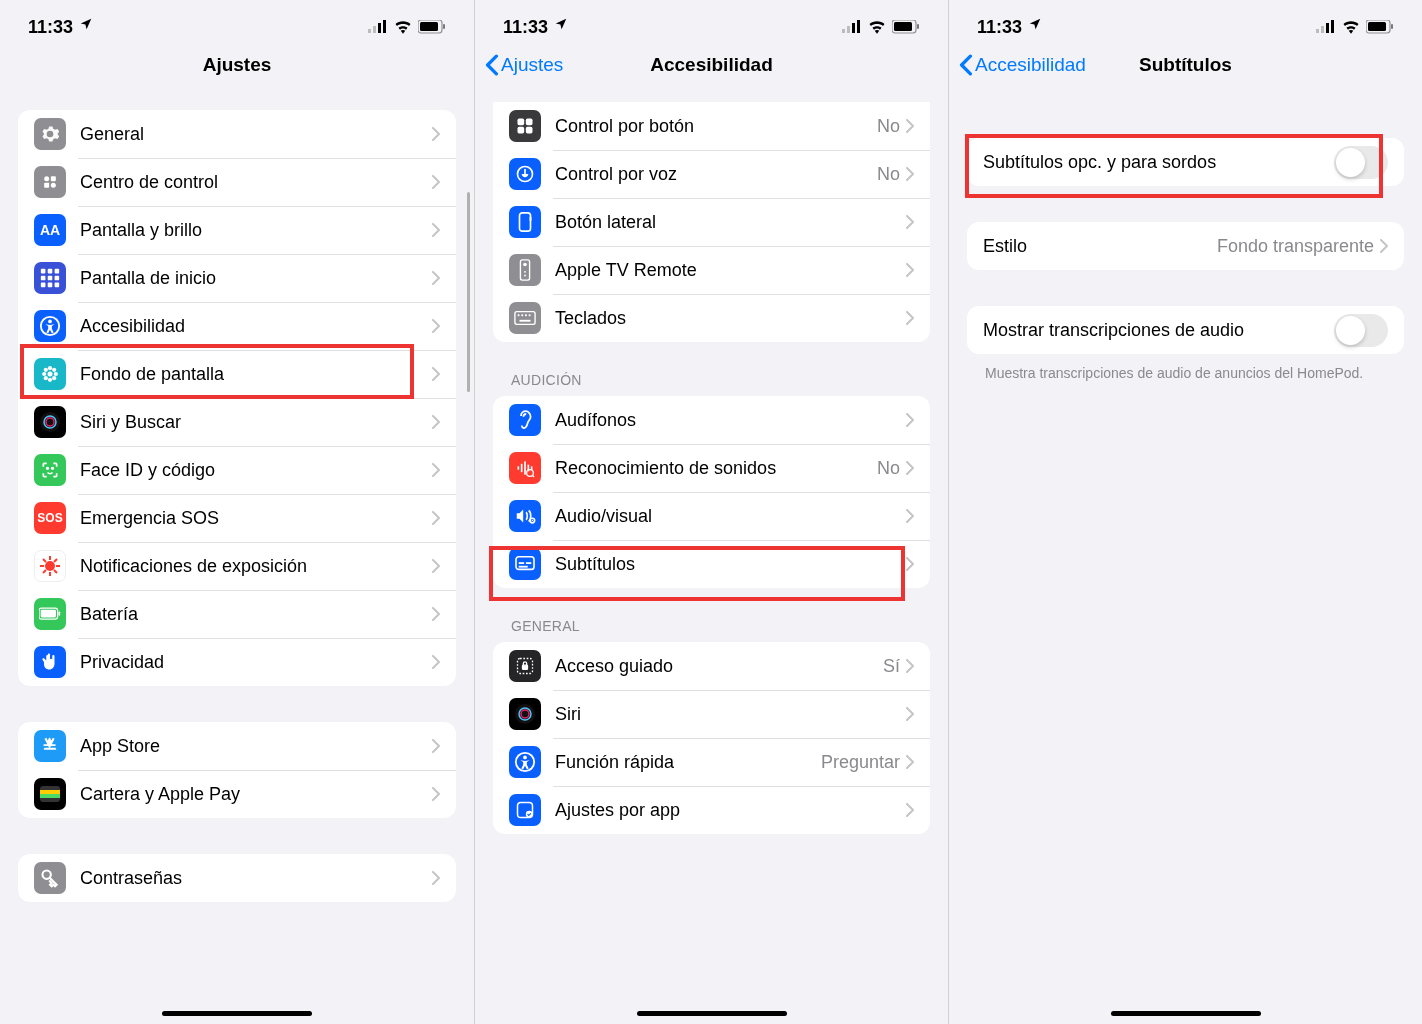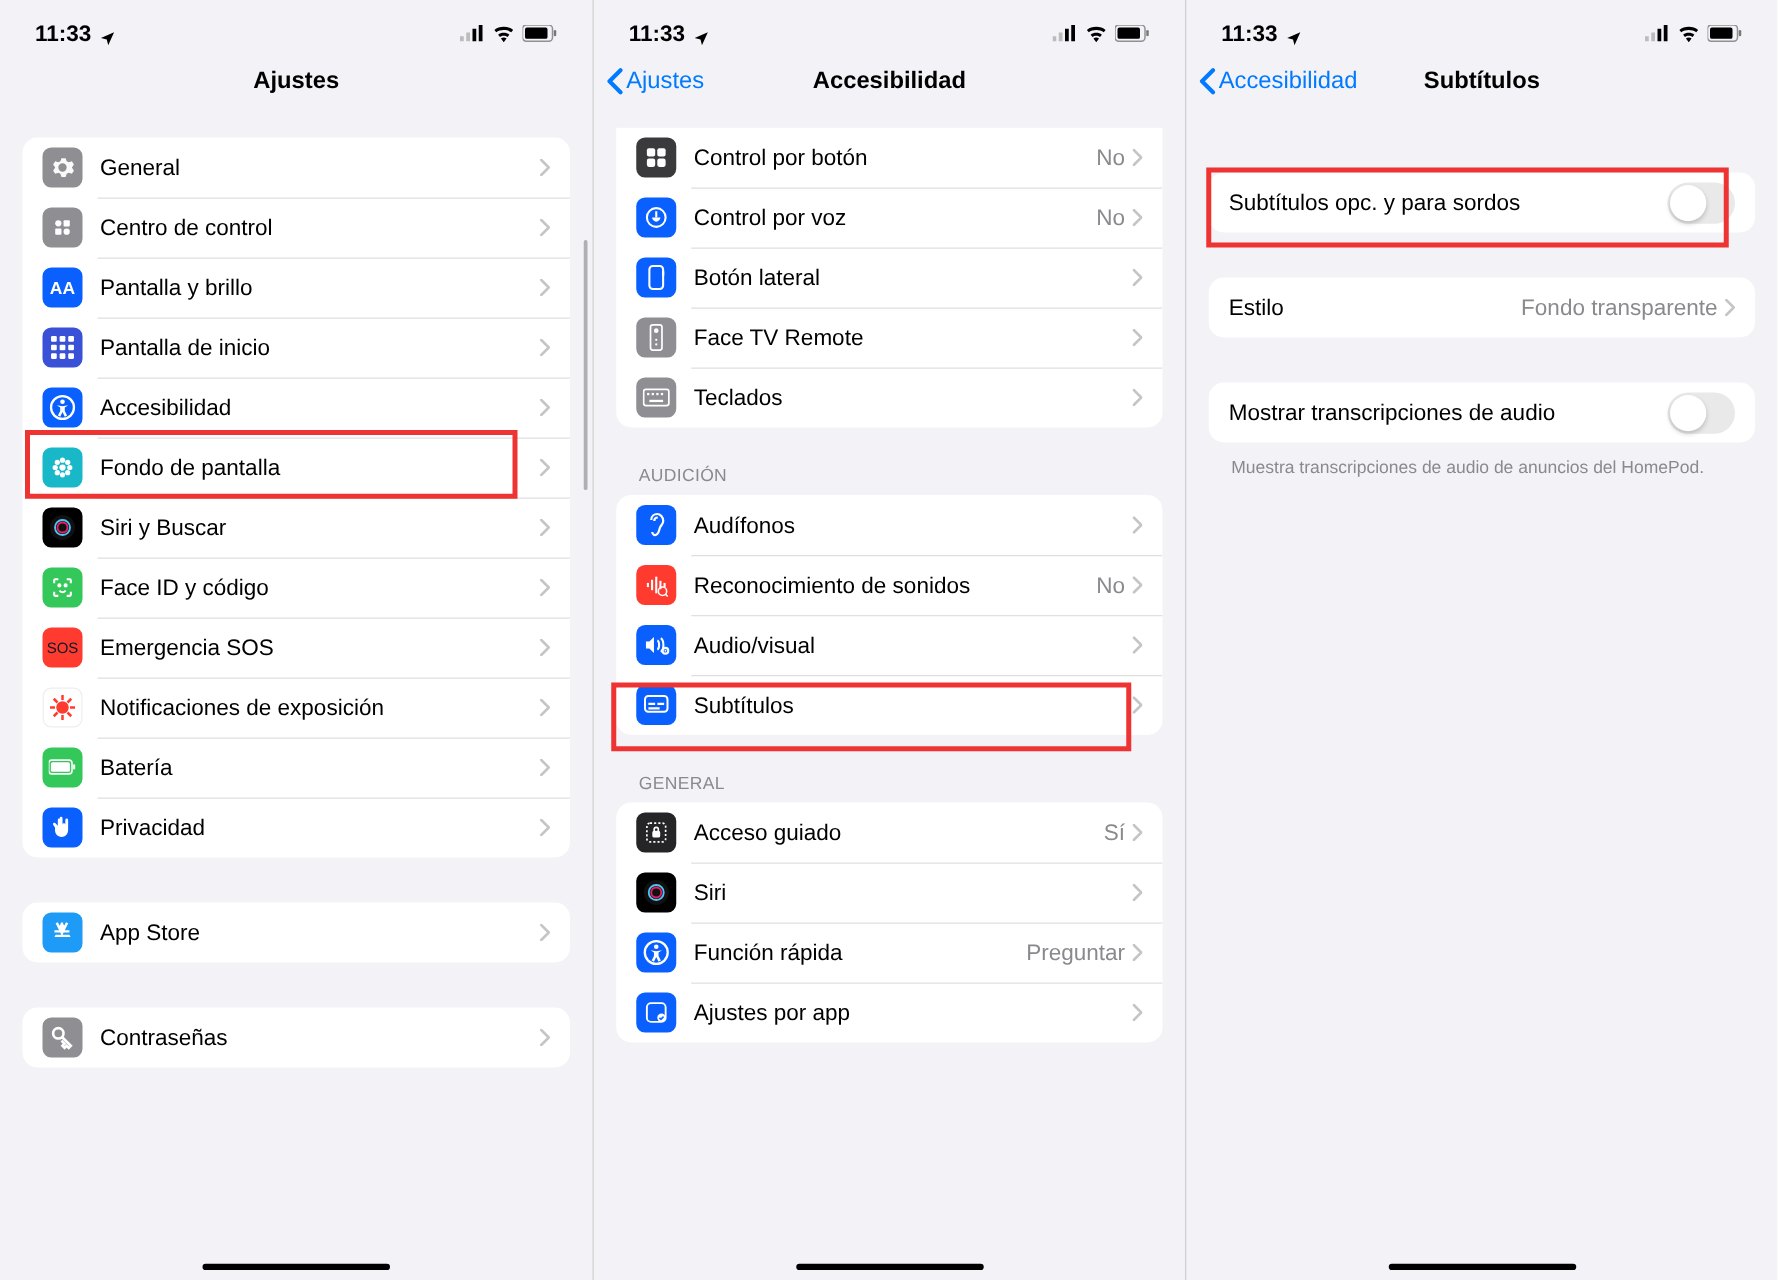--- a/index.html
+++ b/index.html
@@ -1,20 +1,20 @@
 <!DOCTYPE html>
 <html><head>
 <meta charset="utf-8">
 <style>
 * { margin:0; padding:0; box-sizing:border-box; -webkit-font-smoothing:antialiased; }
 body { font-family:-apple-system,"SF Pro Text","Helvetica Neue",Arial,sans-serif; background:#fff; width:1422px; height:1024px; display:flex; }
 .phone { width:474px; height:1024px; background:#f2f2f7; position:relative; overflow:hidden; display:flex; flex-direction:column; }
 .phone+.phone { border-left:1px solid #d0d0d0; }
 .status { height:54px; display:flex; align-items:center; justify-content:space-between; padding:0 28px; font-size:18px; font-weight:600; color:#000; }
-.status .left { display:flex; align-items:flex-end; gap:6px; }
+.status .left { display:flex; align-items:flex-start; gap:6px; }
 .status .right { display:flex; align-items:center; gap:6px; }
 .nav { height:48px; display:flex; align-items:flex-start; justify-content:center; position:relative; padding:0 10px; }
 .nav .title { font-size:19px; font-weight:600; color:#000; }
 .nav .back { position:absolute; left:10px; display:flex; align-items:center; color:#007aff; font-size:19px; cursor:pointer; }
 .nav .back svg { margin-right:2px; }
 .content { flex:1; overflow:hidden; padding-top:8px; }
 .group { margin:0 18px 36px; background:#fff; border-radius:12px; overflow:hidden; }
 .section-label { font-size:14px; color:#8a8a8e; margin:0 36px 8px; text-transform:uppercase; letter-spacing:.02em;}
 .row { display:flex; align-items:center; min-height:48px; padding:6px 16px; position:relative; cursor:pointer; }
 .row + .row::before { content:""; position:absolute; top:0; left:60px; right:0; height:1px; background:#e0e0e3; }
@@ -171,21 +171,21 @@
               <path d="M9 15c1 1 2 1.5 3 1.5s2-.5 3-1.5"></path>
             </svg>
           </div>
           <div class="label">Face ID y código</div>
           <svg class="chevron" width="8" height="14" viewBox="0 0 8 14">
             <polyline points="1,1 7,7 1,13" fill="none" stroke="#c5c5c7" stroke-width="2" stroke-linecap="round" stroke-linejoin="round"></polyline>
           </svg>
         </div>
         <div class="row">
           <div class="icon" style="background: rgb(255, 59, 48);">
-            <span style="color:#0f172a;font-weight:400;font-size:12px">SOS</span>
+            <span style="color:#ffffff;font-weight:700;font-size:12px">SOS</span>
           </div>
           <div class="label">Emergencia SOS</div>
           <svg class="chevron" width="8" height="14" viewBox="0 0 8 14">
             <polyline points="1,1 7,7 1,13" fill="none" stroke="#c5c5c7" stroke-width="2" stroke-linecap="round" stroke-linejoin="round"></polyline>
           </svg>
         </div>
         <div class="row">
           <div class="icon" style="background: rgb(255, 255, 255); border: 1px solid rgb(238, 238, 238);">
             <svg width="24" height="24" viewBox="0 0 24 24">
               <circle cx="12" cy="12" r="5" fill="#ff3b30"></circle>
@@ -236,20 +236,33 @@
           <div class="icon" style="background: rgb(30, 155, 246);">
             <svg width="22" height="22" viewBox="0 0 24 24" fill="#fff">
               <path d="M12 3l1.5 3L15 3l2 1-3 6h4v2h-5l-1 2h6l1 2H5l1-2h5l-1-2H5v-2h4L6 4l2-1 1.5 3L11 3z"></path>
             </svg>
           </div>
           <div class="label">App Store</div>
           <svg class="chevron" width="8" height="14" viewBox="0 0 8 14">
             <polyline points="1,1 7,7 1,13" fill="none" stroke="#c5c5c7" stroke-width="2" stroke-linecap="round" stroke-linejoin="round"></polyline>
           </svg>
         </div>
+        <div class="row">
+          <div class="icon" style="background: rgb(0, 0, 0);">
+            <svg width="24" height="20" viewBox="0 0 24 20">
+              <rect x="2" y="2" width="20" height="16" rx="3" fill="#333"></rect>
+              <rect x="2" y="6" width="20" height="4" fill="#ffcc00"></rect>
+              <rect x="2" y="10" width="20" height="4" fill="#4cd964"></rect>
+            </svg>
+          </div>
+          <div class="label">Cartera y Apple Pay</div>
+          <svg class="chevron" width="8" height="14" viewBox="0 0 8 14">
+            <polyline points="1,1 7,7 1,13" fill="none" stroke="#c5c5c7" stroke-width="2" stroke-linecap="round" stroke-linejoin="round"></polyline>
+          </svg>
+        </div>
       </div>
     <div class="group" id="s1g2" style="margin-bottom:0">
         <div class="row">
           <div class="icon" style="background: rgb(142, 142, 147);">
             <svg width="20" height="20" viewBox="0 0 24 24" fill="#fff">
               <circle cx="8" cy="8" r="5" fill="none" stroke="#fff" stroke-width="2.5"></circle>
               <path d="M11 11l9 9-2 2-2-2-2 2-2-2 2-2-3-3" stroke="#fff" stroke-width="2.5" fill="none"></path>
             </svg>
           </div>
           <div class="label">Contraseñas</div>
@@ -343,21 +356,21 @@
         </div>
         <div class="row">
           <div class="icon" style="background: rgb(142, 142, 147);">
             <svg width="12" height="22" viewBox="0 0 12 24" fill="#fff">
               <rect x="1" y="1" width="10" height="22" rx="2" fill="none" stroke="#fff" stroke-width="1.5"></rect>
               <circle cx="6" cy="6" r="2"></circle>
               <circle cx="6" cy="14" r="1"></circle>
               <circle cx="6" cy="18" r="1"></circle>
             </svg>
           </div>
-          <div class="label">Face TV Remote</div>
+          <div class="label">Apple TV Remote</div>
           <svg class="chevron" width="8" height="14" viewBox="0 0 8 14">
             <polyline points="1,1 7,7 1,13" fill="none" stroke="#c5c5c7" stroke-width="2" stroke-linecap="round" stroke-linejoin="round"></polyline>
           </svg>
         </div>
         <div class="row">
           <div class="icon" style="background: rgb(142, 142, 147);">
             <svg width="22" height="16" viewBox="0 0 24 16" fill="#fff">
               <rect x="1" y="1" width="22" height="14" rx="2" fill="none" stroke="#fff" stroke-width="1.5"></rect>
               <rect x="4" y="4" width="2" height="2"></rect>
               <rect x="8" y="4" width="2" height="2"></rect>

